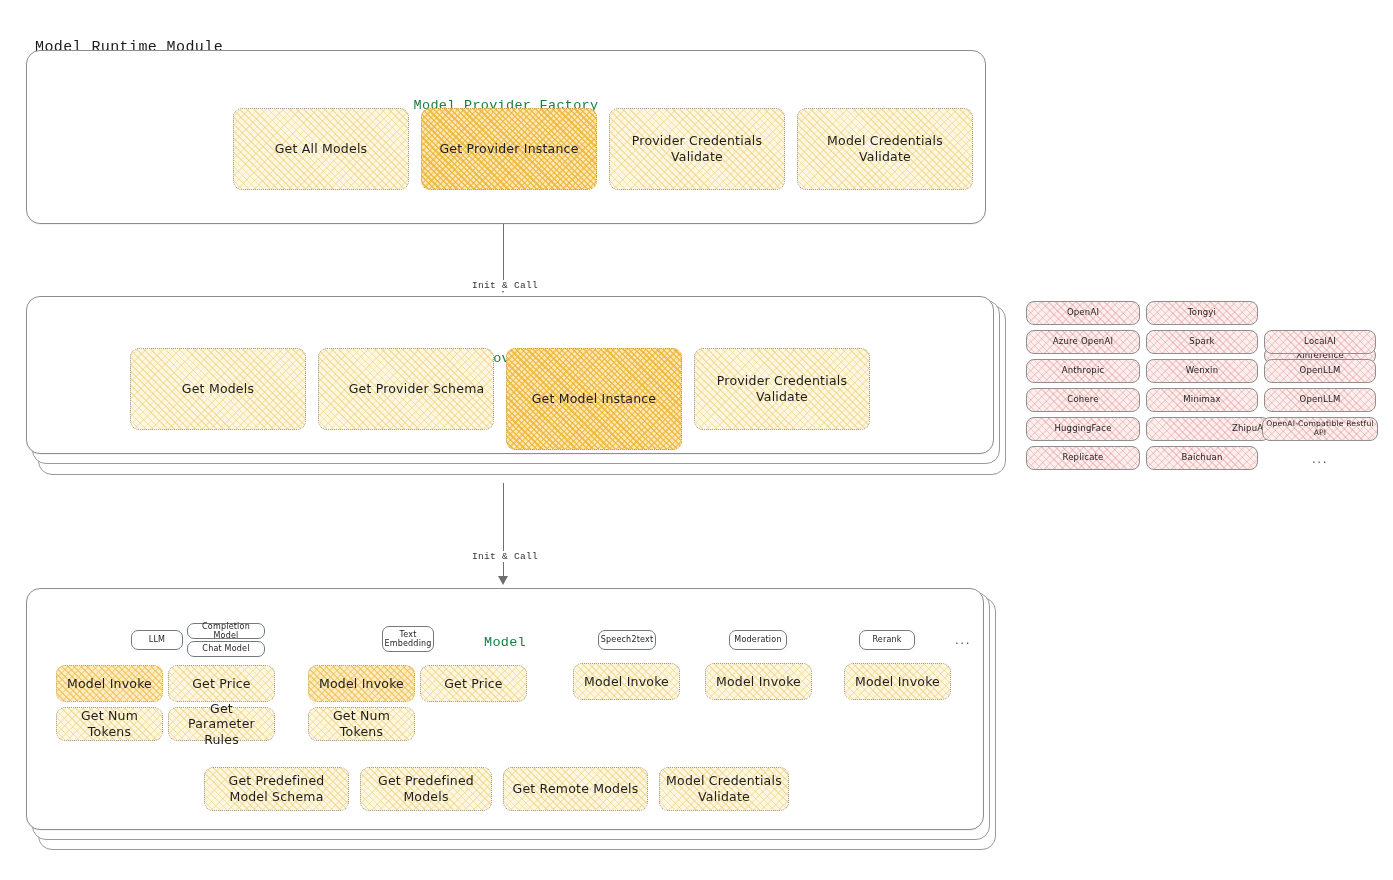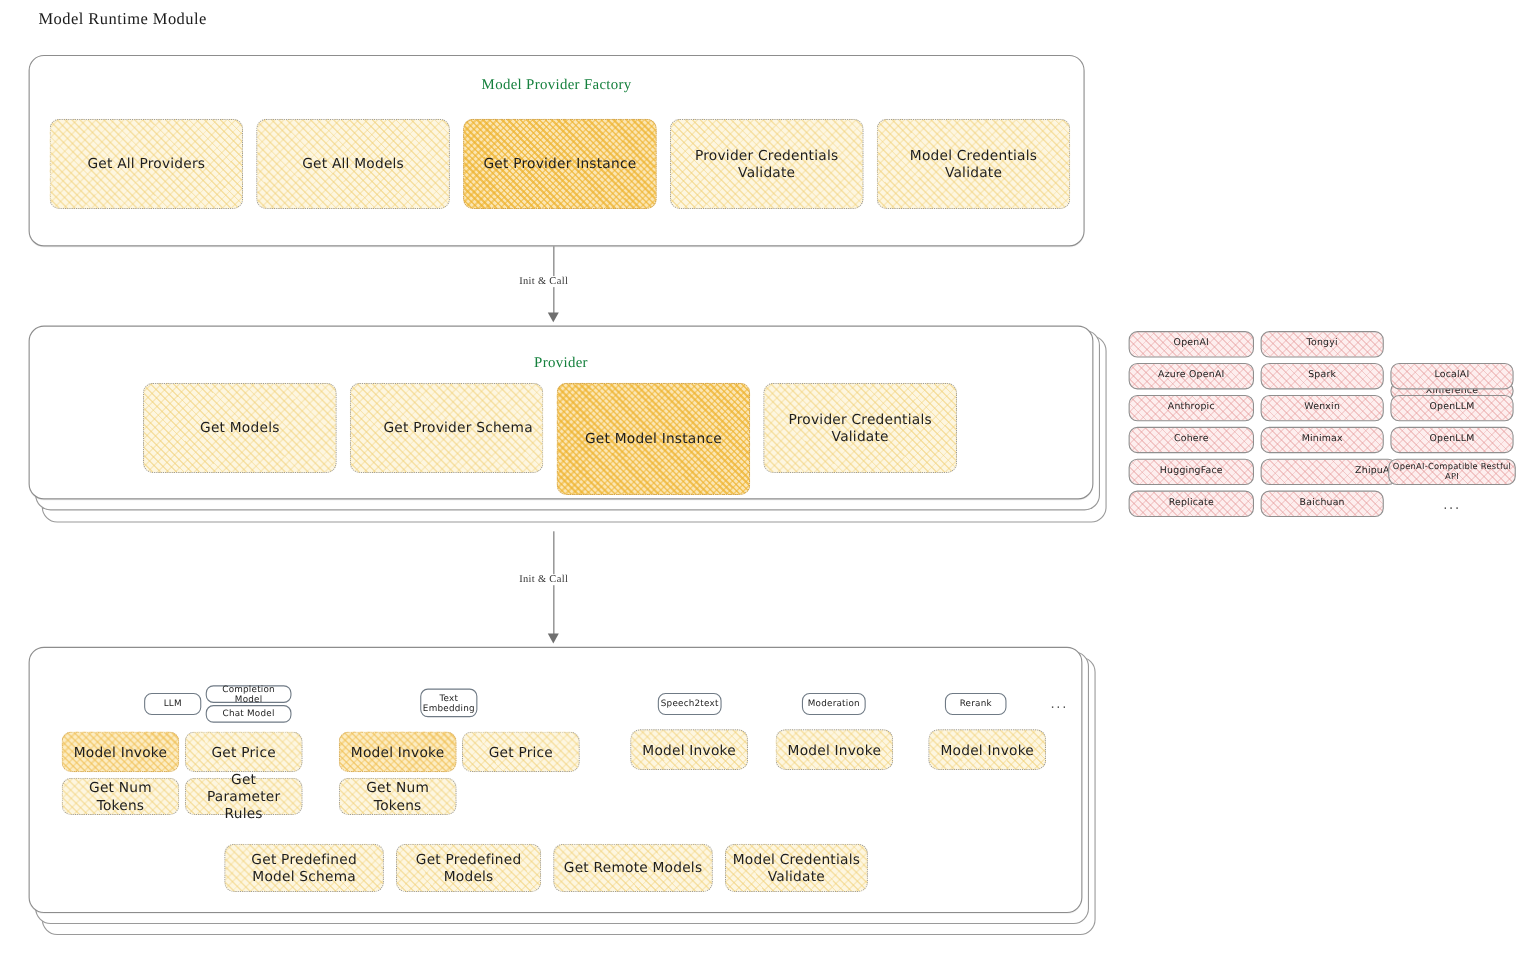--- a/index.html
+++ b/index.html
@@ -1,21 +1,21 @@
 <!DOCTYPE html>
 <html><head>
 <meta charset="utf-8">
 <style>
   html,body{margin:0;padding:0;}
   body{
     width:1393px;height:880px;background:#ffffff;
     font-family:"DejaVu Sans",sans-serif;
     color:#1e1e1e;position:relative;overflow:hidden;
   }
-  .hand{font-family:Liberation Serif, serif;}
+  .hand{font-family:Liberation Mono, monospace;margin-top:29px;}
 
   
   #page-title{
     position:absolute;left:35px;top:10px;
     font-size:15px;letter-spacing:.4px;color:#1b1b1b;
   }
 
   
   .panel{
     position:absolute;background:#fff;
@@ -112,23 +112,20 @@
   }
 </style>
 </head>
 <body>
 
 <div id="page-title" class="hand">Model Runtime Module</div>
 
 <div class="panel" style="left:26px;top:50px;width:958px;height:172px;">
   <div class="panel-title hand" style="top:18px;">Model Provider Factory</div>
 
-  <div class="box fill-light" style="left:18px;top:57px;width:176px;height:82px;">
-    <span>Get All Providers</span>
-  </div>
   <div class="box fill-dark" style="left:394px;top:57px;width:176px;height:82px;">
     <span>Get Provider Instance</span>
   </div>
   <div class="box fill-light" style="left:206px;top:57px;width:176px;height:82px;">
     <span>Get All Models</span>
   </div>
   <div class="box fill-light" style="left:582px;top:57px;width:176px;height:82px;">
     <span>Provider Credentials Validate</span>
   </div>
   <div class="box fill-light" style="left:770px;top:57px;width:176px;height:82px;">
@@ -219,20 +216,21 @@
 </div>
 
 <div class="arrow-line" style="left:503px;top:483px;height:97px;"></div>
 <div class="arrow-head" style="left:498px;top:576px;"></div>
 <div class="arrow-label hand" style="left:468px;top:522px;">Init &amp; Call</div>
 
 <div class="deck" style="left:38px;top:597px;width:956px;height:251px;"></div>
 <div class="deck" style="left:32px;top:592px;width:956px;height:246px;"></div>
 
 <div class="panel" style="left:26px;top:588px;width:956px;height:240px;">
+  <div class="panel-title hand" style="top:17px;">Model</div>
 
   <div class="badge fill-blue" style="left:104px;top:41px;width:52px;height:20px;">
     <span>LLM</span>
   </div>
   <div class="badge" style="left:160px;top:34px;width:78px;height:16px;">
     <span>Completion Model</span>
   </div>
   <div class="badge" style="left:160px;top:52px;width:78px;height:16px;">
     <span>Chat Model</span>
   </div>

